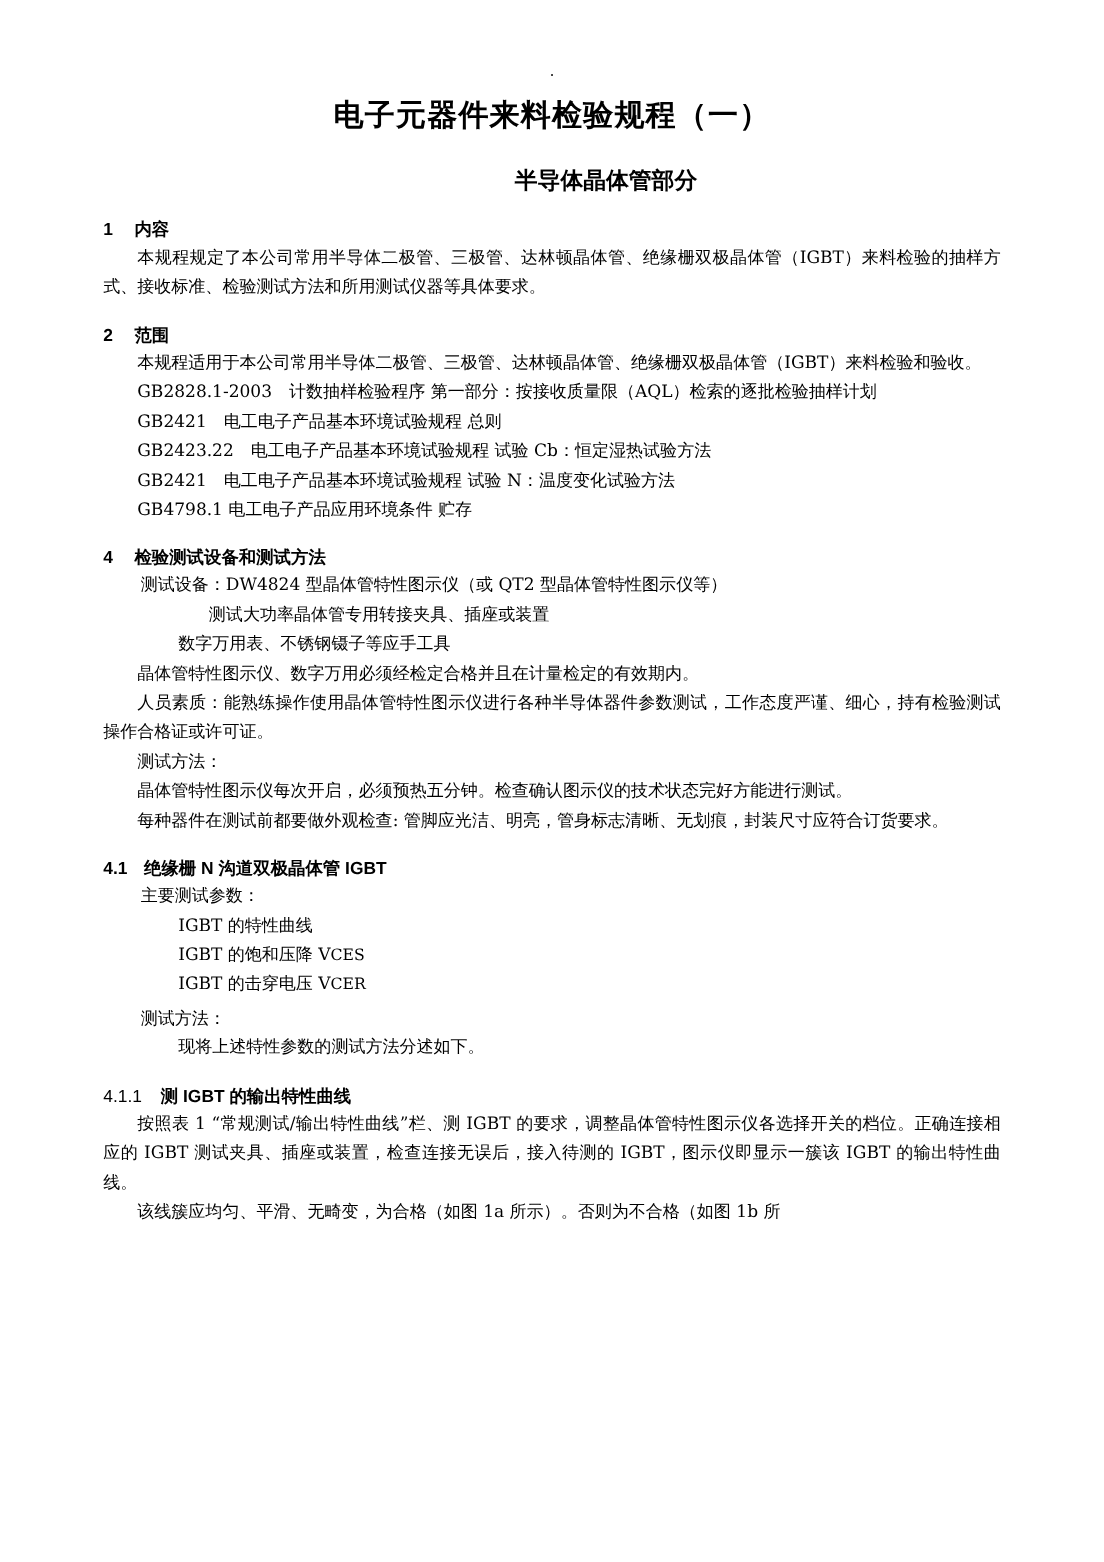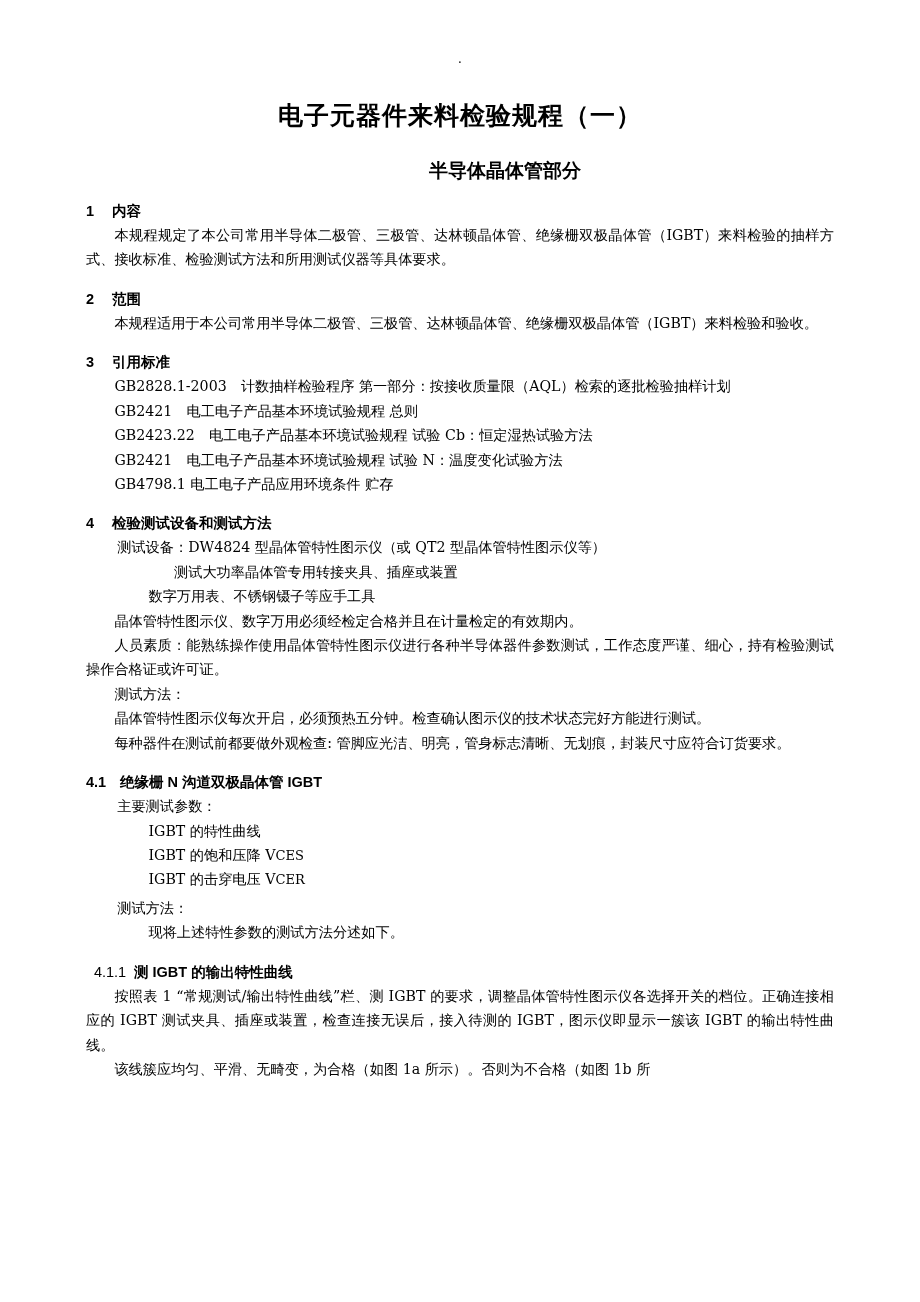--- a/index.html
+++ b/index.html
@@ -27,21 +27,21 @@
     font-size: 12px;
     line-height: 14px;
     height: 16px;
     color: #000;
   }
   .doc-title {
     text-align: center;
     font-size: 25px;
     font-weight: bold;
     letter-spacing: 1px;
-    margin-top: 27px;
+    margin-top: 7px;
     margin-bottom: 0;
     font-family: "DejaVu Sans", "Liberation Sans", sans-serif;
   }
   .doc-subtitle {
     text-align: center;
     font-size: 19px;
     font-weight: bold;
     margin-top: 26px;
     margin-bottom: 8px;
     font-family: "DejaVu Sans", "Liberation Sans", sans-serif;
@@ -118,23 +118,20 @@
   <div class="sec-head">
     <span class="num">1</span><span>内容</span>
   </div>
   <p class="para">本规程规定了本公司常用半导体二极管、三极管、达林顿晶体管、绝缘栅双极晶体管（IGBT）来料检验的抽样方式、接收标准、检验测试方法和所用测试仪器等具体要求。</p>
 
   <div class="sec-head">
     <span class="num">2</span><span>范围</span>
   </div>
   <p class="para">本规程适用于本公司常用半导体二极管、三极管、达林顿晶体管、绝缘栅双极晶体管（IGBT）来料检验和验收。</p>
 
-  <div class="sec-head">
-    <span class="num">3</span><span>引用标准</span>
-  </div>
   <p class="para">GB2828.1-2003　计数抽样检验程序 第一部分：按接收质量限（AQL）检索的逐批检验抽样计划</p>
   <p class="para">GB2421　电工电子产品基本环境试验规程 总则</p>
   <p class="para">GB2423.22　电工电子产品基本环境试验规程 试验 Cb：恒定湿热试验方法</p>
   <p class="para">GB2421　电工电子产品基本环境试验规程 试验 N：温度变化试验方法</p>
   <p class="para">GB4798.1 电工电子产品应用环境条件 贮存</p>
 
   <div class="sec-head">
     <span class="num">4</span><span>检验测试设备和测试方法</span>
   </div>
   <p class="para indent3">测试设备：DW4824 型晶体管特性图示仪（或 QT2 型晶体管特性图示仪等）</p>
@@ -151,18 +148,18 @@
   </div>
   <p class="para indent3">主要测试参数：</p>
   <p class="para indent4">IGBT 的特性曲线</p>
   <p class="para indent4"><span>IGBT 的饱和压降 V</span><span class="sc">CES</span></p>
   <p class="para indent4"><span>IGBT 的击穿电压 V</span><span class="sc">CER</span></p>
   <div class="small-gap"></div>
   <p class="para indent3">测试方法：</p>
   <p class="para indent4">现将上述特性参数的测试方法分述如下。</p>
 
   <div class="sec-head sub">
-    <span class="num" style="min-width:48px;font-weight:normal;text-align:center;">4.1.1</span><span>测 IGBT 的输出特性曲线</span>
+    <span class="num" style="min-width:48px;font-weight:normal;">4.1.1</span><span>测 IGBT 的输出特性曲线</span>
   </div>
   <p class="para">按照表 1 “常规测试/输出特性曲线”栏、测 IGBT 的要求，调整晶体管特性图示仪各选择开关的档位。正确连接相应的 IGBT 测试夹具、插座或装置，检查连接无误后，接入待测的 IGBT，图示仪即显示一簇该 IGBT 的输出特性曲线。</p>
   <p class="para">该线簇应均匀、平滑、无畸变，为合格（如图 1a 所示）。否则为不合格（如图 1b 所</p>
 
 </div>
 
 </body></html>

